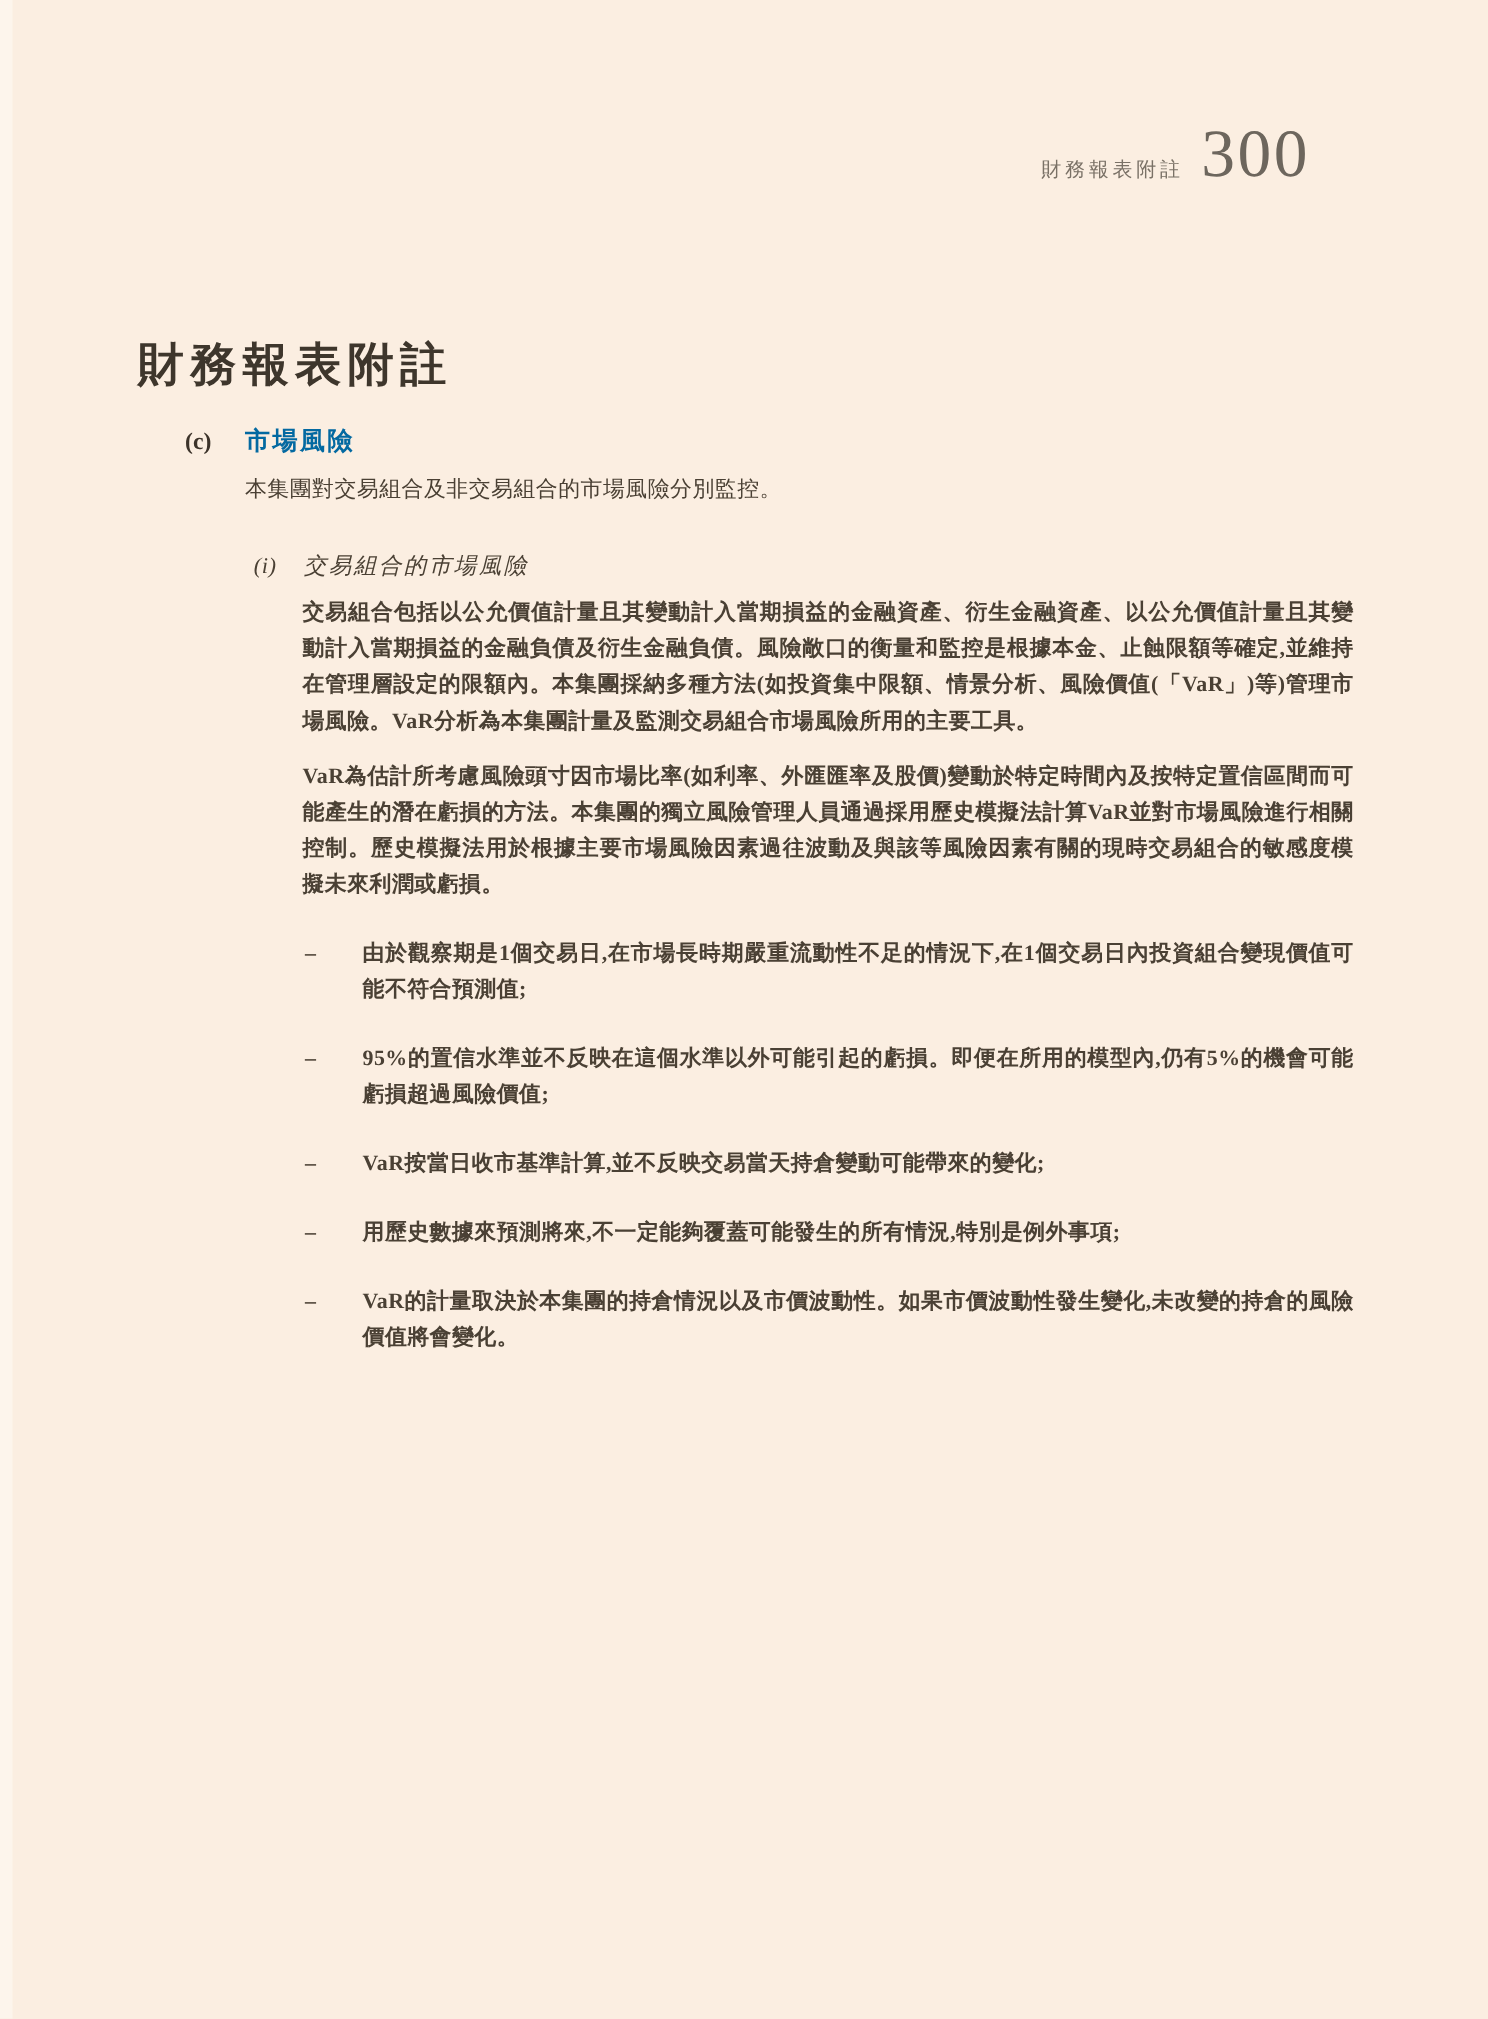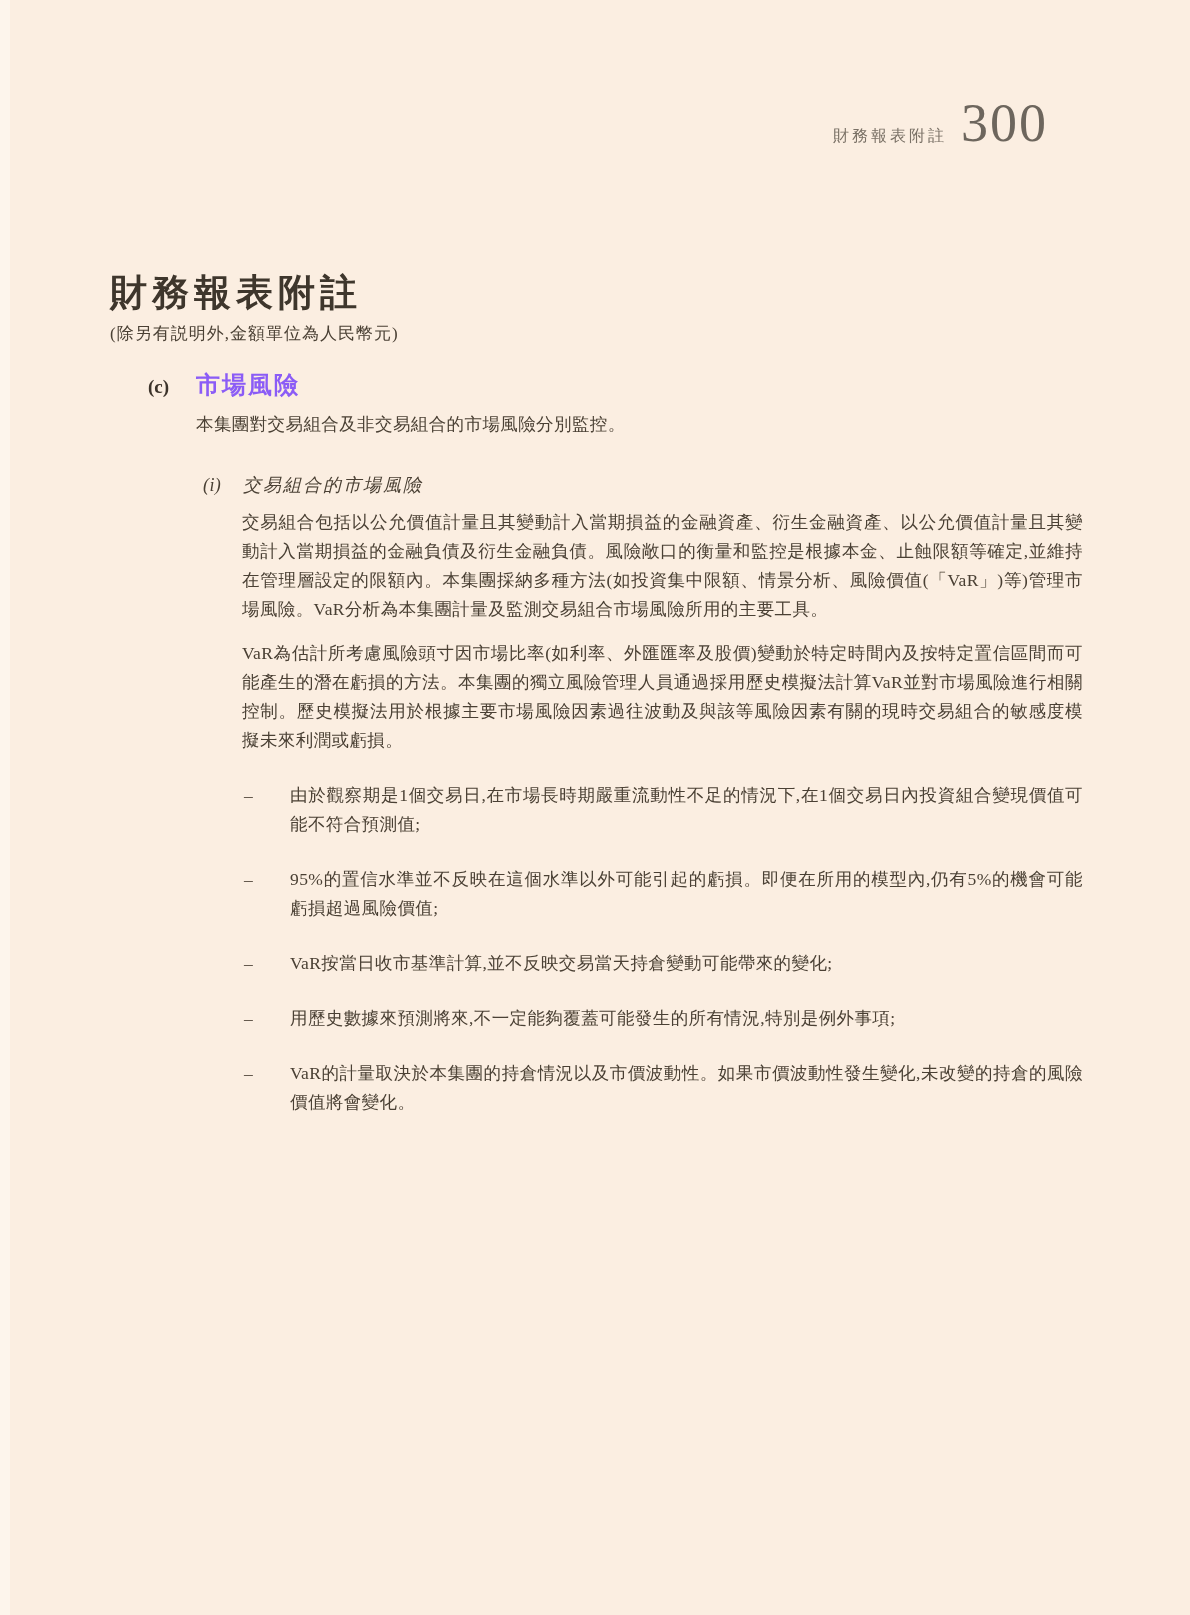--- a/index.html
+++ b/index.html
@@ -71,21 +71,21 @@
   .section-suffix { font-size: 16px; letter-spacing: 1px; }
 
   
   .subsection-heading {
     margin: 26px 0 0 148px;
     display: flex;
     align-items: baseline;
     line-height: 26px;
   }
   .subsection-label { font-size: 19px; color: #3C332A; font-weight: bold; width: 48px; }
-  .subsection-title { font-size: 24px; font-weight: bold; color: #8b5cf6; letter-spacing: 2px; }
+  .subsection-title { font-size: 20px; font-weight: bold; color: #0369a1; letter-spacing: 2px; }
 
   
   .content {
     margin-left: 196px;
     width: 887px;
     font-size: 17.5px;
     line-height: 29px;
     letter-spacing: 0.4px;
   }
   .para {
@@ -102,20 +102,21 @@
     font-style: italic;
     font-size: 18px;
     line-height: 26px;
     color: #4A4034;
   }
   .item-label { width: 47px; padding-left: 7px; box-sizing: border-box; }
   .item-title { letter-spacing: 2px; }
   .item-content {
     margin-left: 46px;
     width: 841px;
+    font-weight: bold;
   }
   .item-content .para:first-child { margin-top: 10px; }
 
   
   .bullets {
     list-style: none;
     margin: 0;
     padding: 0;
   }
   .bullet {
@@ -137,21 +138,20 @@
 <div class="edge-strip"></div>
 
 <div class="page">
 
   <header class="page-header">
     <span class="header-label">財務報表附註</span>
     <span class="header-number">300</span>
   </header>
 
   <h1 class="doc-title">財務報表附註</h1>
-  <p class="doc-subtitle">(除另有説明外,金額單位為人民幣元)</p>
 
 
   <div class="subsection">
 
     <div class="subsection-heading">
       <span class="subsection-label">(c)</span>
       <span class="subsection-title">市場風險</span>
     </div>
 
     <div class="content">

